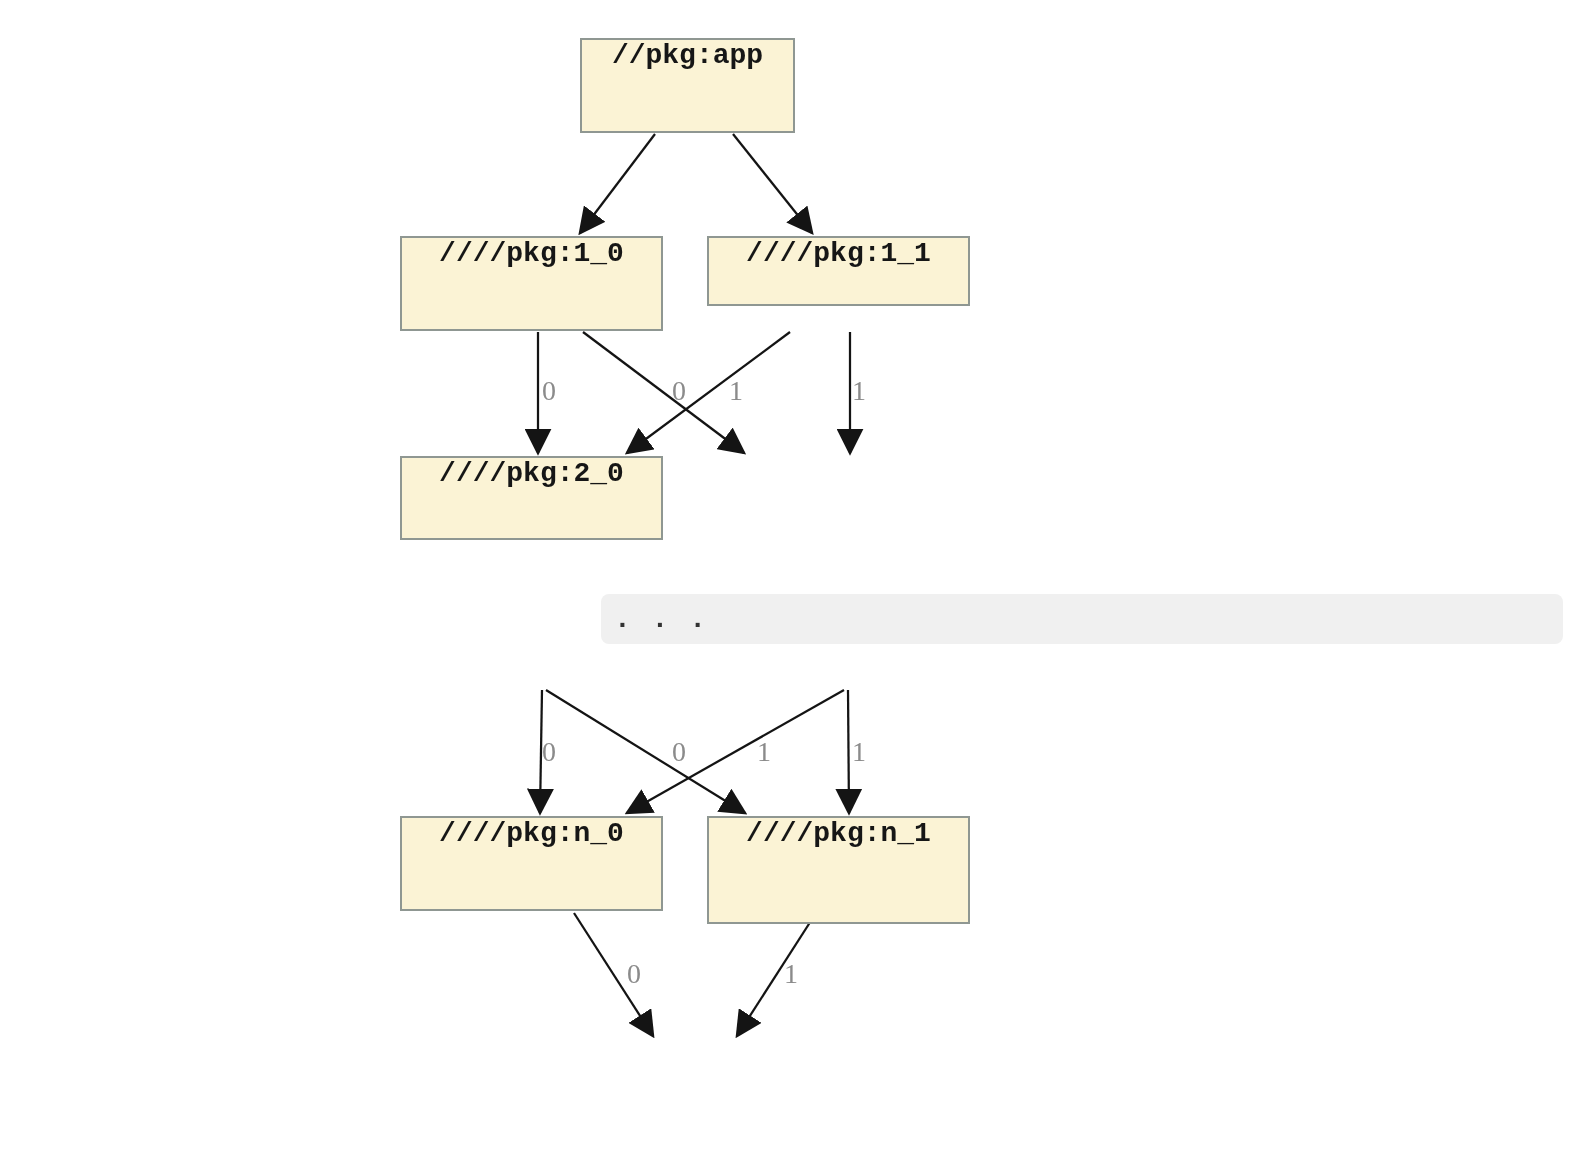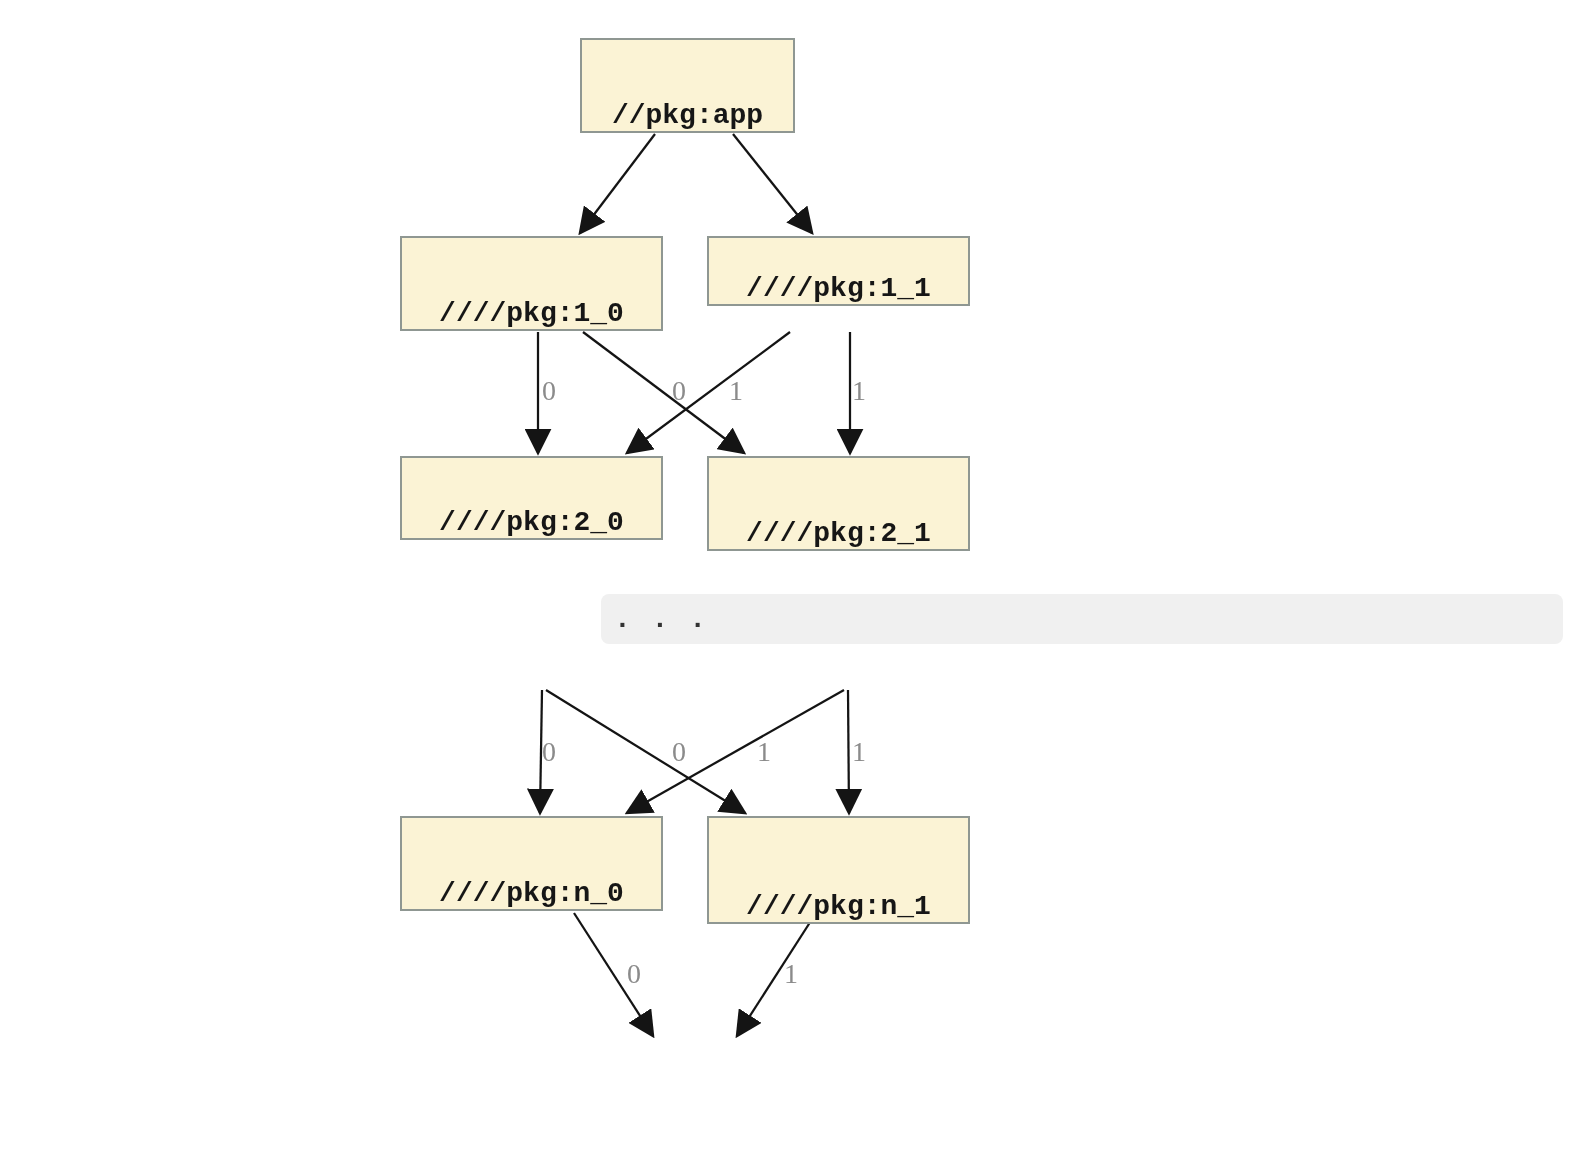--- a/index.html
+++ b/index.html
@@ -17,21 +17,21 @@
     width: 1592px; height: 1162px;
     pointer-events: none;
   }
   .edges-svg line { stroke: #141414; stroke-width: 2.25; }
   .node {
     position: absolute;
     box-sizing: border-box;
     background: #FBF3D5;
     border: 2px solid #8F9792;
     display: flex;
-    align-items: flex-end;
+    align-items: flex-start;
     justify-content: center;
     font-family: "Liberation Mono", monospace;
     font-weight: 700;
     font-size: 28px;
     color: #161616;
     white-space: nowrap;
   }
   .node-app  { left: 580px; top:   38px; width: 215px; height: 95px; }
   .node-1-0  { left: 400px; top:  236px; width: 263px; height: 95px; }
   .node-1-1  { left: 707px; top:  236px; width: 263px; height: 70px; }
@@ -110,23 +110,20 @@
   </div>
   <div class="node node-1-0">
     <span>////pkg:1_0</span>
   </div>
   <div class="node node-1-1">
     <span>////pkg:1_1</span>
   </div>
   <div class="node node-2-0">
     <span>////pkg:2_0</span>
   </div>
-  <div class="node node-2-1">
-    <span>////pkg:2_1</span>
-  </div>
 
   <div class="band">
     <span>. . .</span>
   </div>
 
   <div class="node node-n-0">
     <span>////pkg:n_0</span>
   </div>
   <div class="node node-n-1">
     <span>////pkg:n_1</span>

